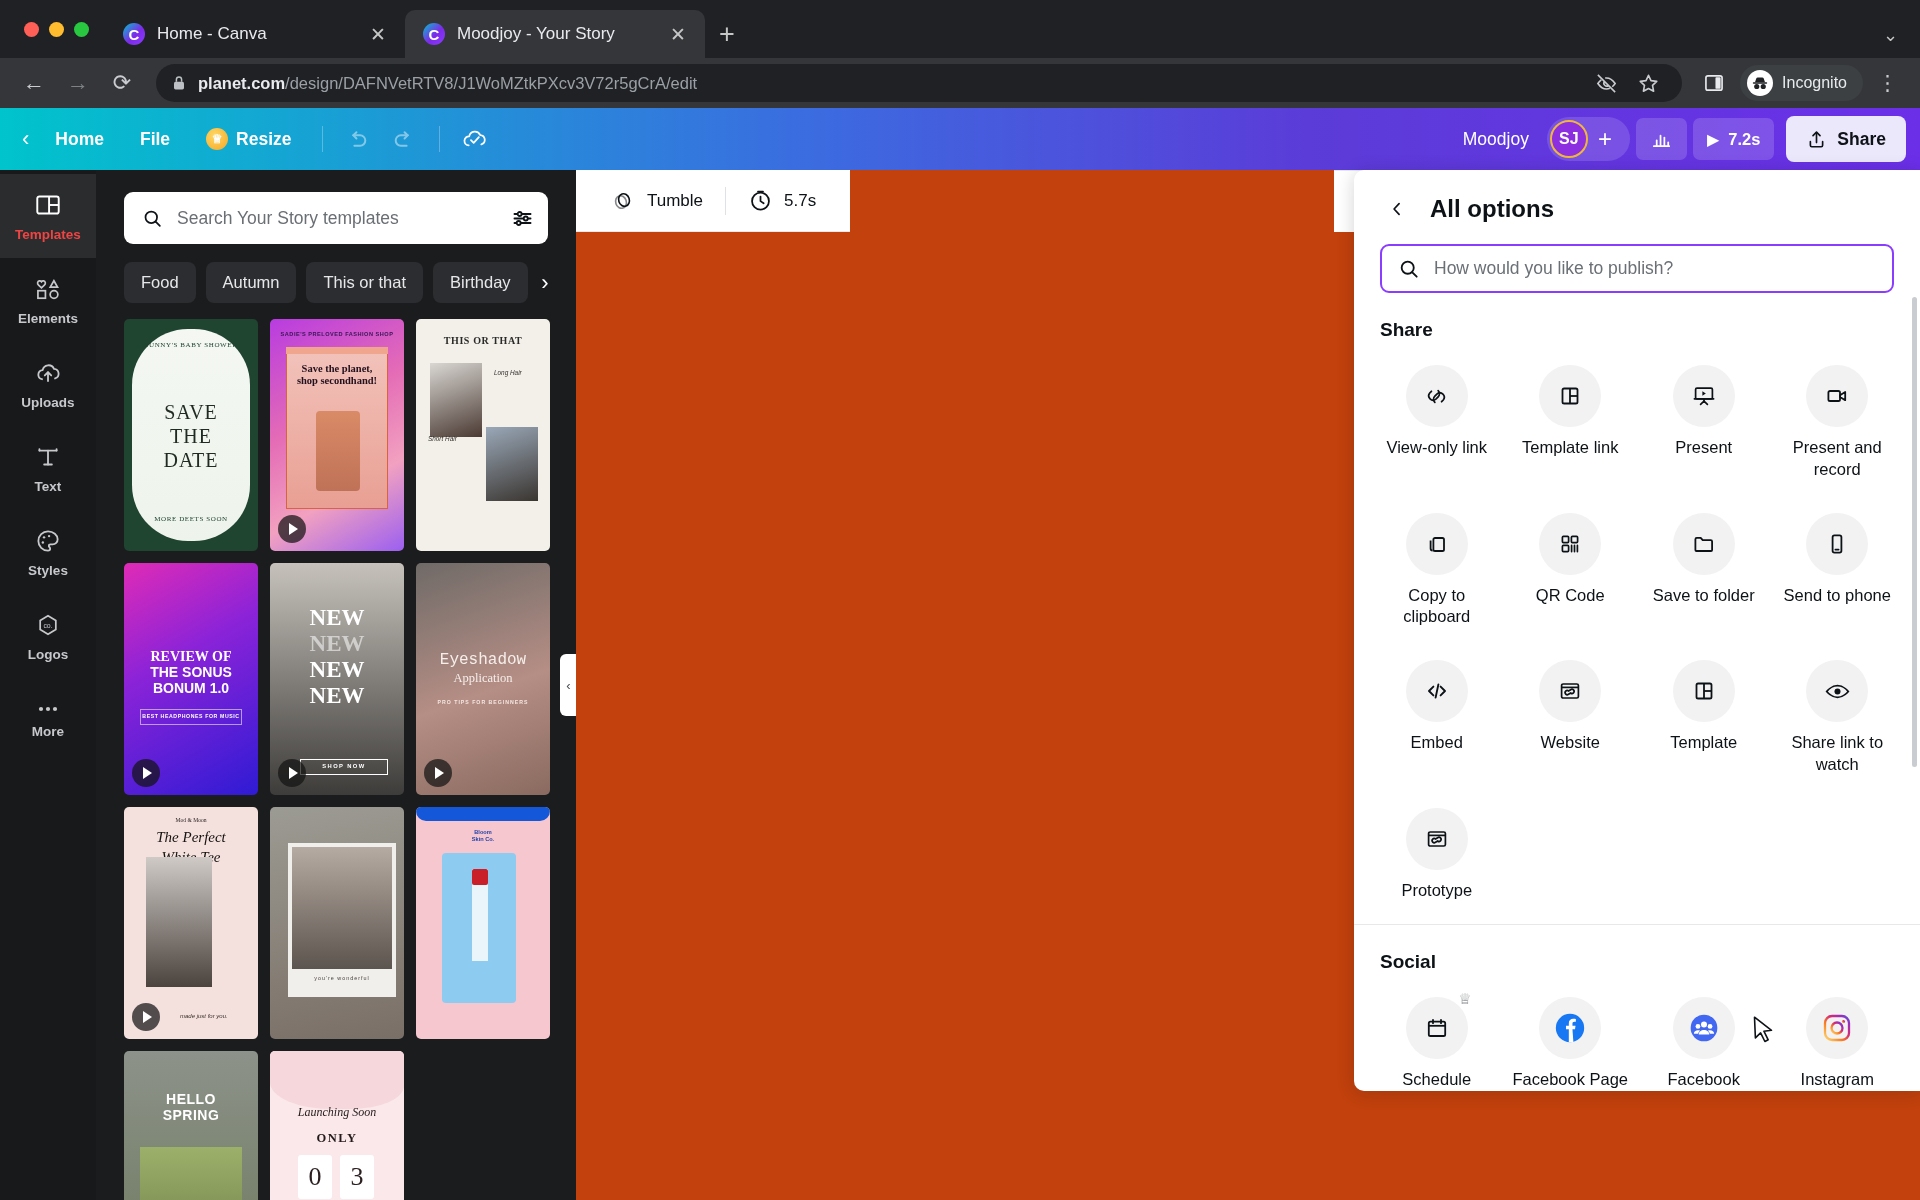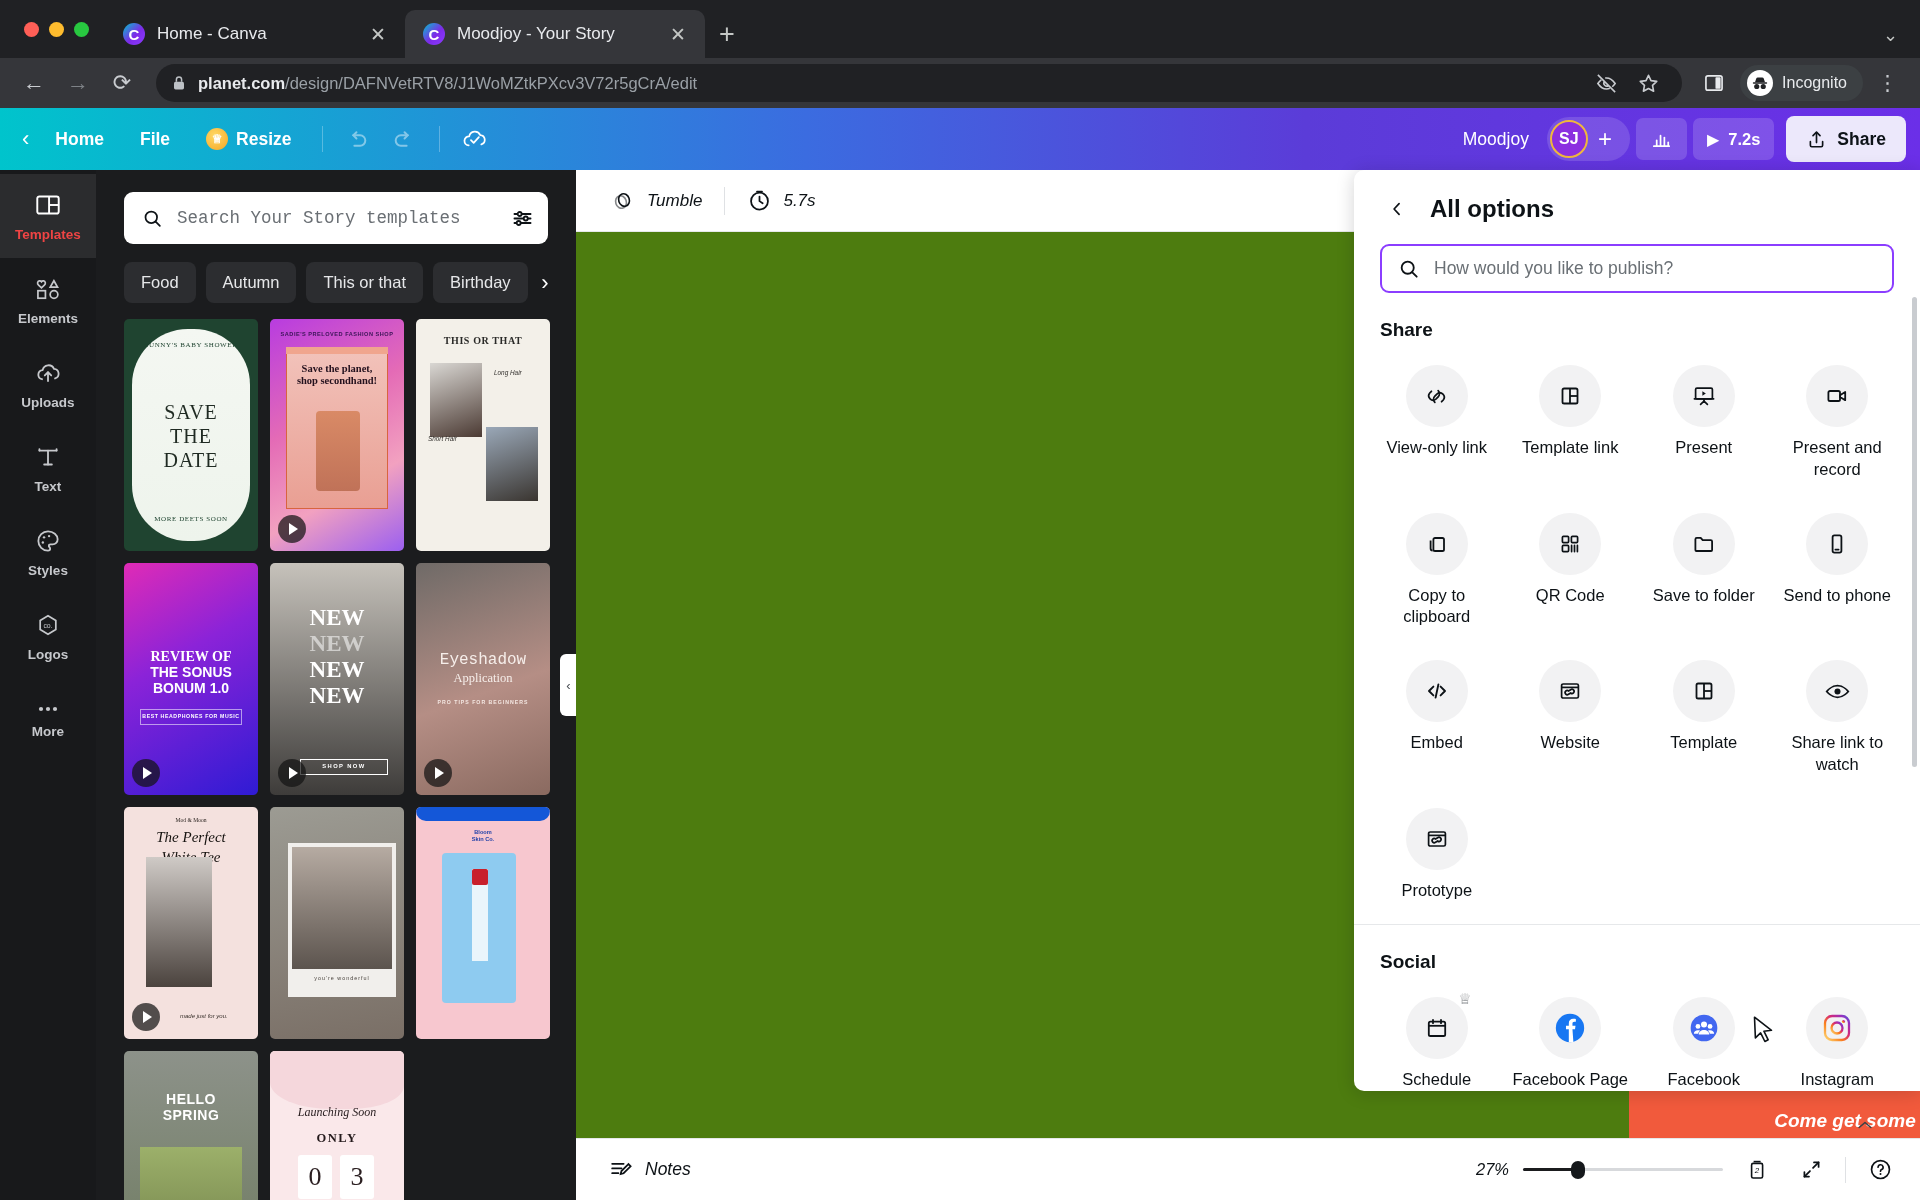--- a/index.html
+++ b/index.html
@@ -105,21 +105,21 @@
   .rail-item.active { background: #2b2c2e; color: #ef4444; }
   .rail-label { font-size: 13.5px; font-weight: 600; }
 
   
   #panel { width: 480px; flex: 0 0 480px; background: #1b1c1e; padding: 14px 0 0 0;
            position: relative; overflow: hidden; }
   #search-box { margin: 8px 28px 0 28px; height: 52px; background: #fff; border-radius: 9px;
                 display: flex; align-items: center; padding: 0 14px 0 18px; gap: 14px; }
   #search-box .sicon { color: #0d1216; font-size: 19px; display: flex; }
   #search-input { flex: 1 1 auto; border: 0; outline: 0; font-size: 17.5px; color: #5f6368;
-                  font-family: Liberation Mono, monospace; background: transparent; }
+                  font-family: Liberation Sans, sans-serif; background: transparent; }
   #search-input::placeholder { color: #6a6f74; }
   .filter-ico { color: #0d1216; display: flex; }
   #chips { display: flex; gap: 10px; padding: 18px 0 0 28px; align-items: flex-end; position: relative; }
   .chip { background: #2c2d30; color: #e6e7e9; font-size: 16.5px; border-radius: 8px;
           padding: 11px 17px; white-space: nowrap; }
   .chip-next { position: absolute; right: 14px; top: 18px; color: #fff; font-size: 22px;
                width: 34px; height: 42px; display: flex; align-items: center; justify-content: center;
                background: linear-gradient(90deg, rgba(27,28,30,0) 0%, #1b1c1e 38%); }
   #grid { display: grid; grid-template-columns: repeat(3, 134px); gap: 12px;
           padding: 16px 0 0 28px; }
@@ -130,22 +130,22 @@
                 align-items: center; justify-content: center; }
   .play-badge:after { content: ""; border-left: 9px solid #fff; border-top: 6px solid transparent;
                       border-bottom: 6px solid transparent; margin-left: 3px; }
   .th-txt { position: absolute; left: 0; right: 0; text-align: center; color: #fff; }
   #panel-collapse { position: absolute; right: -1px; top: 50%; transform: translateY(-50%);
                     width: 17px; height: 62px; background: #fff; border-radius: 6px 0 0 6px;
                     display: flex; align-items: center; justify-content: center;
                     color: #4a4f54; font-size: 13px; z-index: 5; }
 
   
-  #editor { flex: 1 1 auto; display: flex; flex-direction: column; background: #4d7c0f;
-            position: relative; min-width: 0; font-style: italic; }
+  #editor { flex: 1 1 auto; display: flex; flex-direction: row; background: #c2410c;
+            position: relative; min-width: 0; }
   #context-bar { height: 62px; background: #fff; display: flex; align-items: center;
                  padding: 0 20px; gap: 0; border-bottom: 1px solid #e6e8ea; }
   .ctx-item { display: flex; align-items: center; gap: 11px; padding: 9px 14px; border-radius: 7px;
               font-size: 17px; color: #0d1216; font-weight: 500; }
   .ctx-sep { width: 1px; height: 28px; background: #dfe1e4; margin: 0 8px; }
 
   #canvas-scroll { flex: 1 1 auto; position: relative; overflow: hidden; }
   .page-head { display: flex; align-items: center; justify-content: flex-end; gap: 4px;
                padding-right: 0; height: 46px; }
   .page-label { font-size: 17px; color: #0d1216; margin-right: 8px; white-space: nowrap; }

